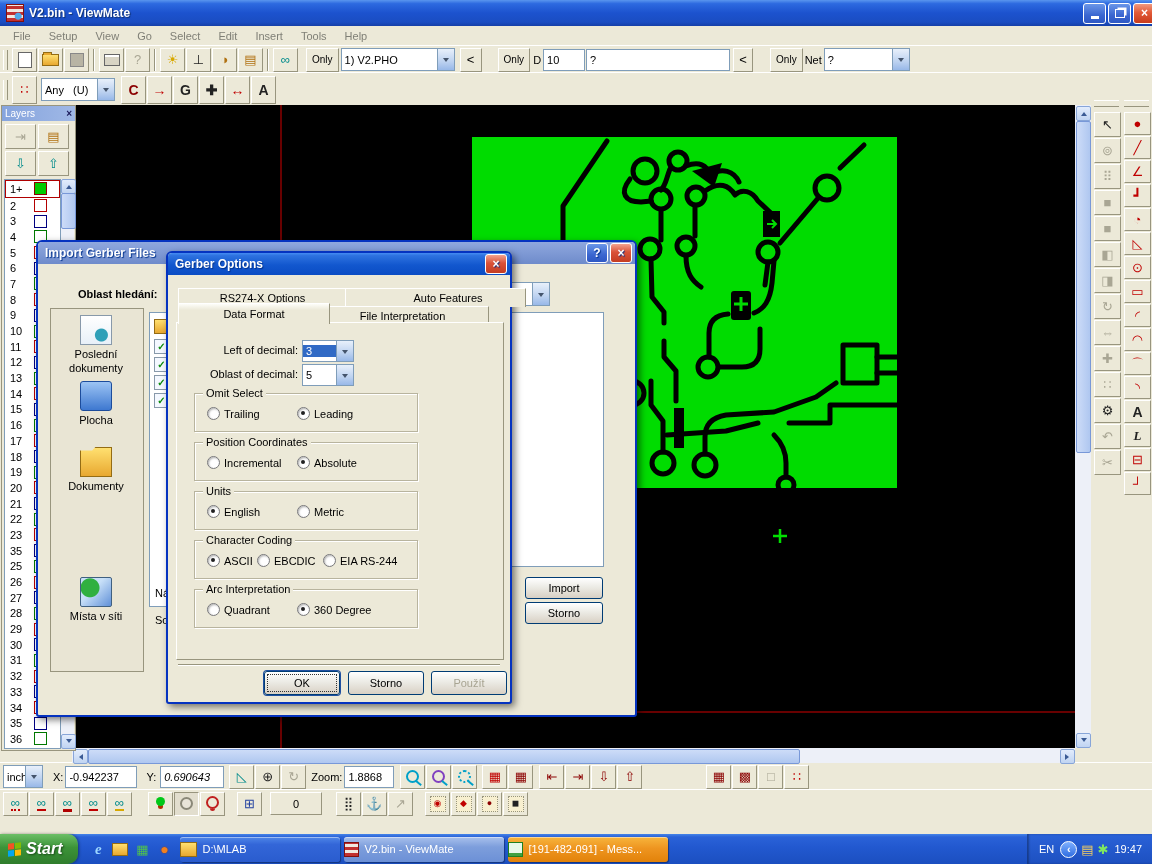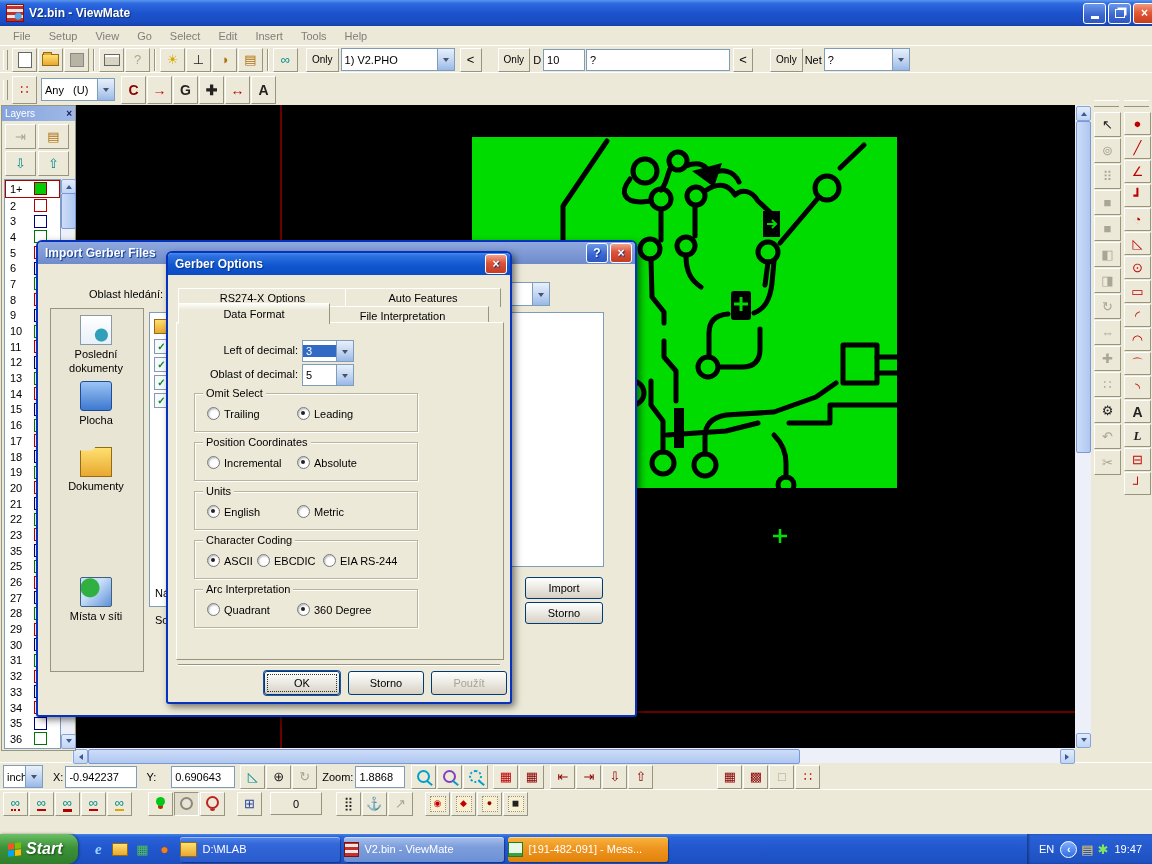--- a/index.html
+++ b/index.html
@@ -660,21 +660,21 @@
     </div>
 
   <div class="dlg" style="left:36px;top:240px;width:597px;height:473px;z-index:40;">
     <div class="dlg-title dt-inactive">
       <span>Import Gerber Files</span>
       <span style="margin-left:auto;display:flex;">
         <span class="dlg-h">?</span>
         <span class="dlg-x">×</span>
       </span>
     </div>
-    <span class="slabel" style="left:51px;top:46px;">Oblast hledání:</span>
+    <span class="slabel" style="left:40px;top:46px;font-weight:bold;">Oblast hledání:</span>
     <span class="combo abs" style="left:128px;top:40px;width:382px;height:22px;">
       <i class="i-folder" style="margin-left:3px;"></i>
       <span class="cv"></span>
       <span class="cbtn">
           <i class="tri"></i>
         </span>
     </span>
     <div class="places">
         <div class="place" style="top: 6px;">
           <span class="pic pi0"></span>
@@ -708,21 +708,21 @@
   </div>
 
   <div class="dlg" style="left:166px;top:251px;width:342px;height:449px;z-index:50;">
     <div class="dlg-title dt-active">
       <span>Gerber Options</span>
       <span style="margin-left:auto;display:flex;">
         <span class="dlg-x">×</span>
       </span>
     </div>
     <span class="tab" style="left:10px;top:35px;width:167px;height:18px;">RS274-X Options</span>
-    <span class="tab" style="left:177px;top:35px;width:154px;height:18px;">Auto Features</span>
+    <span class="tab" style="left:177px;top:35px;width:154px;height:18px;padding-left:25px;">Auto Features</span>
     <span class="tab front" style="left:10px;top:50px;width:150px;height:20px;">Data Format</span>
     <span class="tab" style="left:148px;top:53px;width:171px;height:17px;">File Interpretation</span>
     <div class="tabpage" style="left:8px;top:69px;width:326px;height:336px;"></div>
 
     <span class="slabel" style="left:18px;top:91px;width:112px;text-align:right;">Left of decimal:</span>
     <span class="combo abs" style="left:134px;top:87px;width:50px;height:20px;">
       <span class="cv hl">3</span>
       <span class="cbtn">
           <i class="tri"></i>
         </span>
@@ -804,21 +804,21 @@
   <div class="sbar sb1">
     <span class="combo" style="width:38px;margin-left:3px;">
       <span class="cv">inch</span>
       <span class="cbtn">
           <i class="tri"></i>
         </span>
     </span>
     <span style="margin-left:10px;">X:</span>
     <input class="edit" style="width: 64px; margin-left: 2px;" value="-0.942237">
     <span style="margin-left:9px;">Y:</span>
-    <input class="edit" style="width: 56px; margin-left: 15px;" value="0.690643">
+    <input class="edit" style="width: 56px; margin-left: 4px; font-style: italic;" value="0.690643">
     <span class="iconrow" style="margin-left:5px;">
         <span class="tb teal">
           <span class="g">◺</span>
         </span>
         <span class="tb dark">
           <span class="g">⊕</span>
         </span>
         <span class="tb dim">
           <span class="g">↻</span>
         </span>

